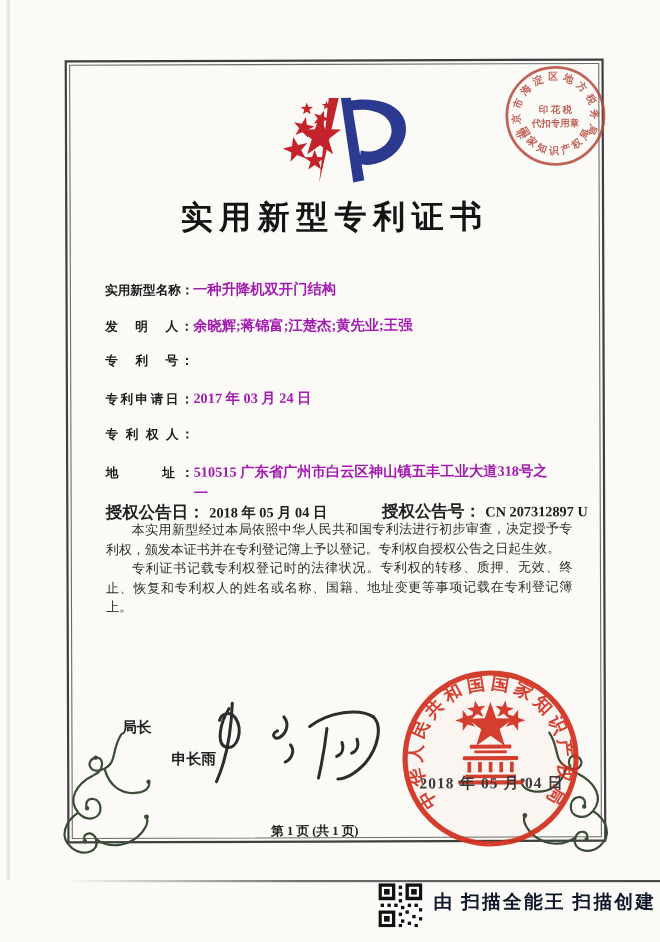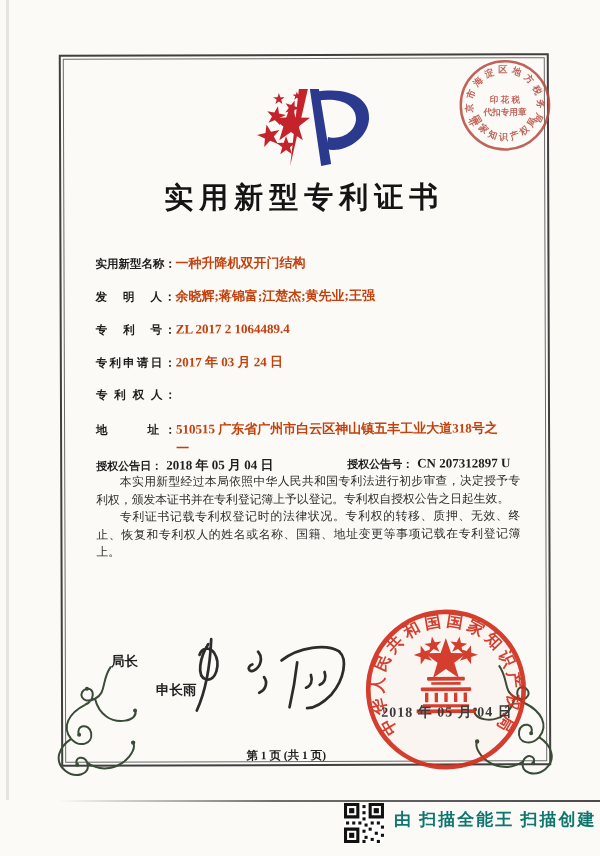--- a/index.html
+++ b/index.html
@@ -22,27 +22,27 @@
   .title{
     position:absolute;left:0;right:0;top:122px;text-align:center;
     font-size:29px;font-weight:700;letter-spacing:6px;color:#141414;
   }
   
   .row{position:absolute;left:34px;width:430px;display:flex;align-items:baseline;}
   .row .lbl{
     width:80px;flex:0 0 80px;font-size:11.5px;font-weight:700;white-space:nowrap;
     text-align:justify;text-align-last:justify;color:#1c1c1c;
   }
-  .row .val{font-size:13px;font-weight:700;color:#c2410c;line-height:1.45;}
+  .row .val{font-size:13px;font-weight:700;color:#a21caf;line-height:1.45;}
   .row-name{top:198px;}  .row-inv{top:231px;}  .row-patno{top:264px;}
   .row-appdate{top:297px;} .row-owner{top:331px;} .row-addr{top:364px;}
   .row-addr .val{width:334px;}
   .row-grant{top:400px;}
   .grant-group{display:flex;align-items:baseline;white-space:nowrap;}
-  .grant-group .g-lbl{font-size:11px;font-weight:700;}
+  .grant-group .g-lbl{font-size:15px;font-weight:700;}
   .grant-group .g-val{font-size:13px;font-weight:700;margin-left:4px;}
   .grant-right{position:absolute;left:251px;top:0;justify-content:flex-end;}
   
   .body-text{position:absolute;left:34px;top:417px;width:424px;}
   .body-text p{
     margin:0;font-size:11.8px;line-height:17.5px;color:#2d2d2d;
     text-indent:2em;text-align:justify;font-weight:500;
   }
   
   .sig-block{position:absolute;left:48px;top:598px;font-size:13.5px;font-weight:700;color:#222;line-height:1;}
@@ -56,21 +56,21 @@
   }
   .page-num{position:absolute;left:0;right:40px;top:692px;text-align:center;font-size:11.5px;font-weight:600;color:#222;z-index:2;}
   
   .orn{position:absolute;width:110px;height:130px;z-index:3;}
   .orn-left{left:-18px;top:608px;}
   .orn-right{right:-16px;top:608px;transform:scaleX(-1);}
   
   .scan-line{position:absolute;left:58px;right:0;top:800px;height:2px;
     background:linear-gradient(to right, rgba(90,90,90,0), rgba(75,75,75,.8) 40%, #4a4a4a);}
   .qr{position:absolute;left:344px;top:803px;width:40px;height:40px;}
-  .scan-text{position:absolute;left:394px;top:808px;font-size:17px;font-weight:700;letter-spacing:2px;color:#0f766e;}
+  .scan-text{position:absolute;left:394px;top:808px;font-size:17px;font-weight:700;letter-spacing:2px;color:#0f172a;}
 </style>
 </head>
 <body>
 
 <div class="paper-edge"></div>
 
 <div class="frame">
   <div class="frame-inner"></div>
 
 
@@ -109,21 +109,20 @@
   <div class="row row-name">
     <span class="lbl">实用新型名称：</span>
     <span class="val">一种升降机双开门结构</span>
   </div>
   <div class="row row-inv">
     <span class="lbl">发　明　人：</span>
     <span class="val">余晓辉;蒋锦富;江楚杰;黄先业;王强</span>
   </div>
   <div class="row row-patno">
     <span class="lbl">专　利　号：</span>
-    <span class="val">ZL 2017 2 1064489.4</span>
   </div>
   <div class="row row-appdate">
     <span class="lbl">专利申请日：</span>
     <span class="val">2017 年 03 月 24 日</span>
   </div>
   <div class="row row-owner">
     <span class="lbl">专 利 权 人：</span>
   </div>
   <div class="row row-addr">
     <span class="lbl">地　　址：</span>

